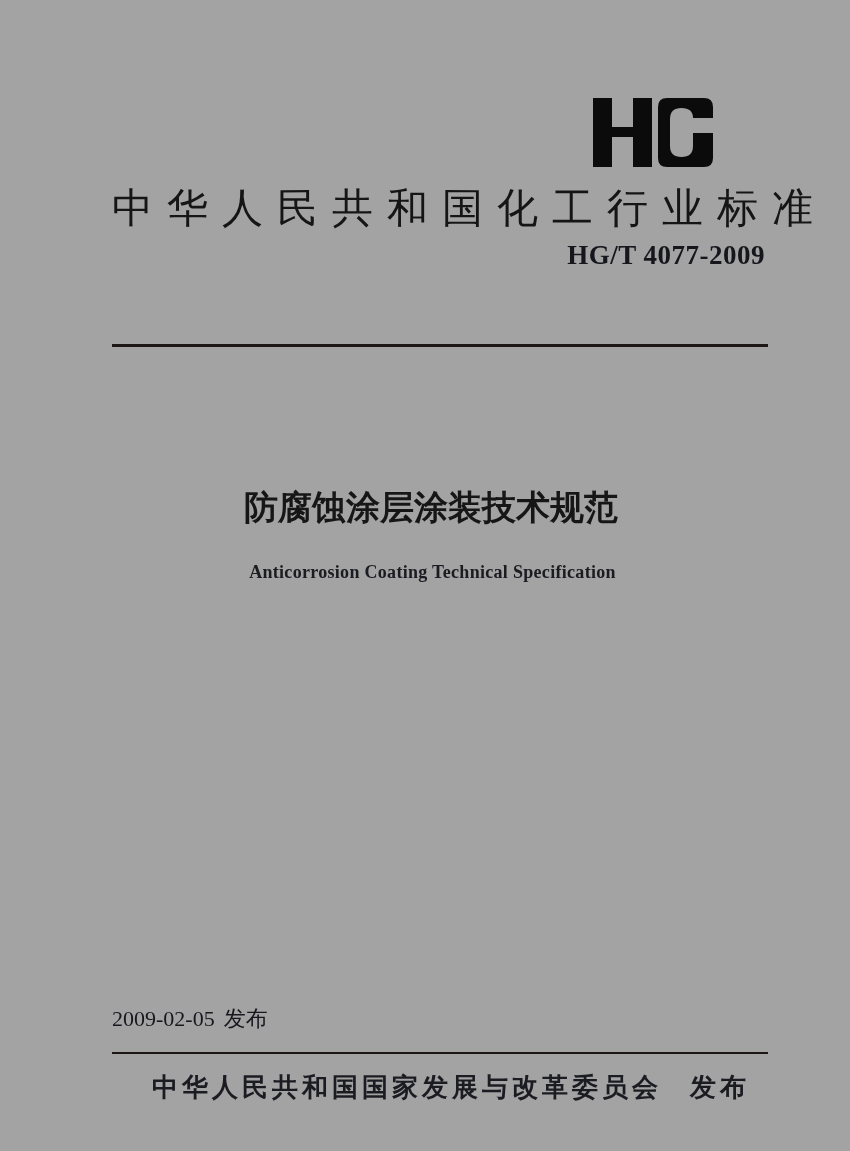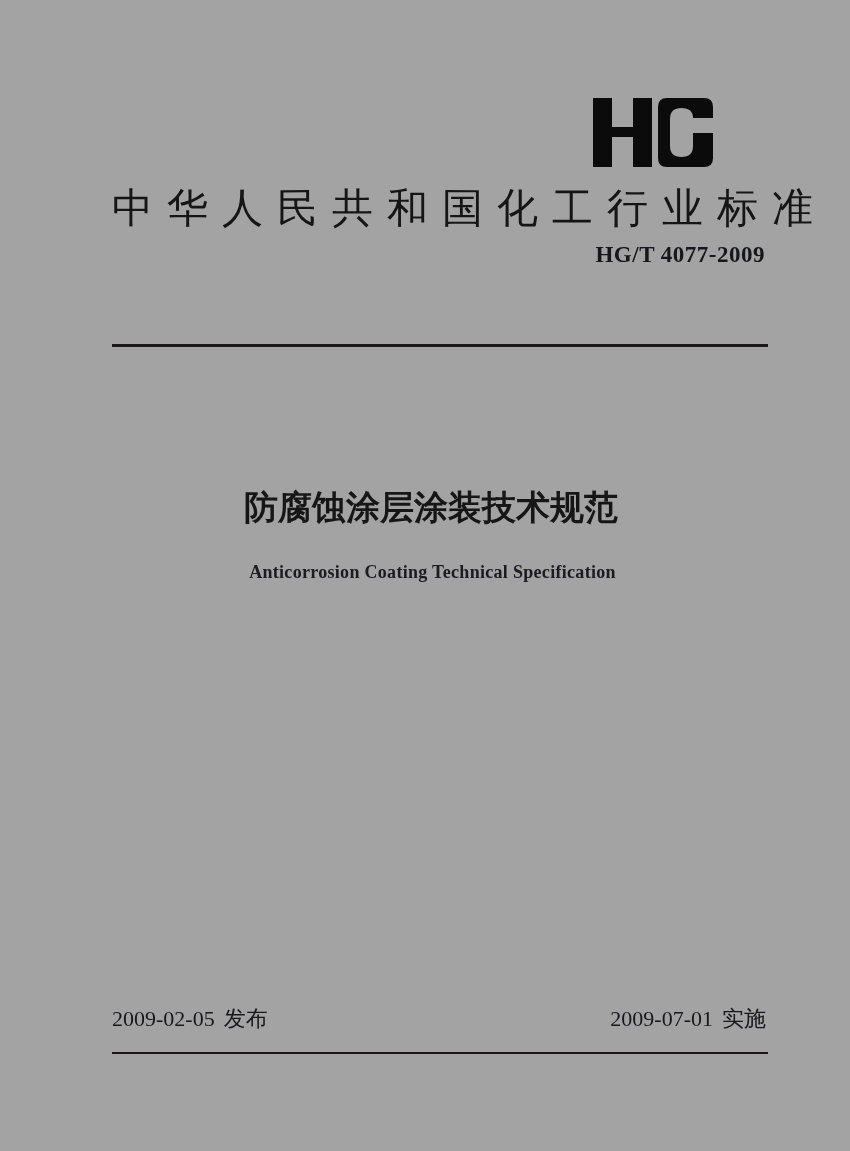--- a/index.html
+++ b/index.html
@@ -43,21 +43,21 @@
 
   
   .std-number {
     position: absolute;
     left: 112px;
     top: 242px;
     width: 653px;
     text-align: right;
     font-family: "Liberation Serif", serif;
     font-weight: 700;
-    font-size: 23px;
+    font-size: 27px;
     line-height: 26px;
     letter-spacing: 0.5px;
     color: #16161d;
   }
 
   .rule {
     position: absolute;
     left: 112px;
     width: 656px;
     background: #1c1614;
@@ -151,21 +151,21 @@
   <div class="rule rule-top"></div>
 
   <h1 class="title-cn">防腐蚀涂层涂装技术规范</h1>
 
   <div class="title-en">Anticorrosion Coating Technical Specification</div>
 
   <div class="date-row">
     <div class="date">
       <span>2009-02-05</span><span class="cjk-label">发布</span>
     </div>
-    <div class="date">
-      <span>2009-07-01</span><span class="cjk-label">实施</span>
-    </div>
   </div>
 
   <div class="rule rule-bottom"></div>
 
+  <div class="footer">
+    <span>中华人民共和国国家发展与改革委员会</span><span class="pub-action">发布</span>
+  </div>
 
 </div>
 
 </body></html>

